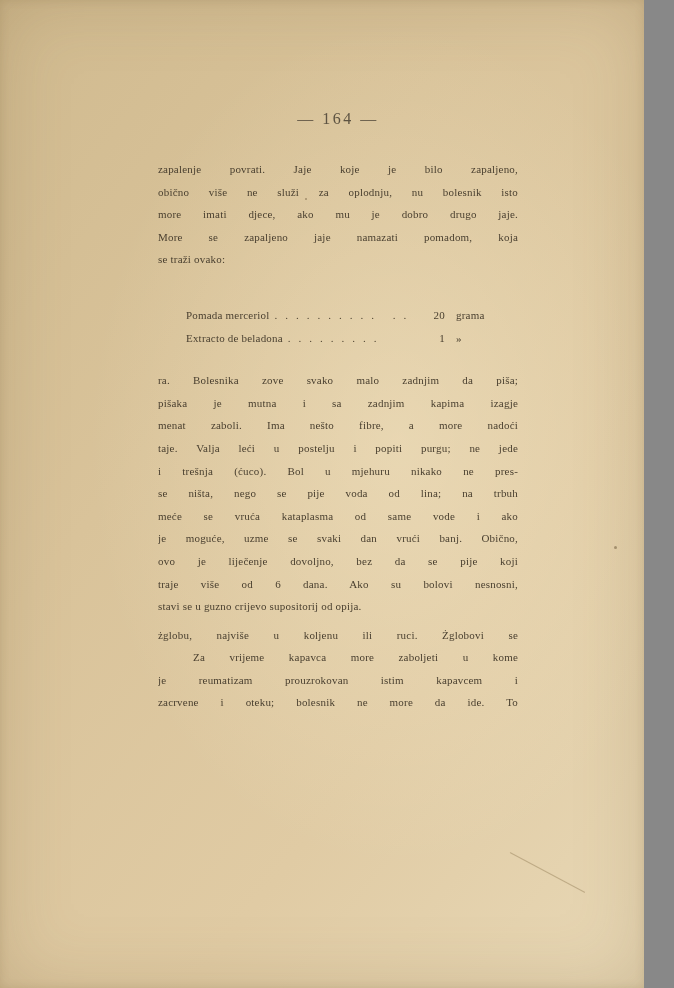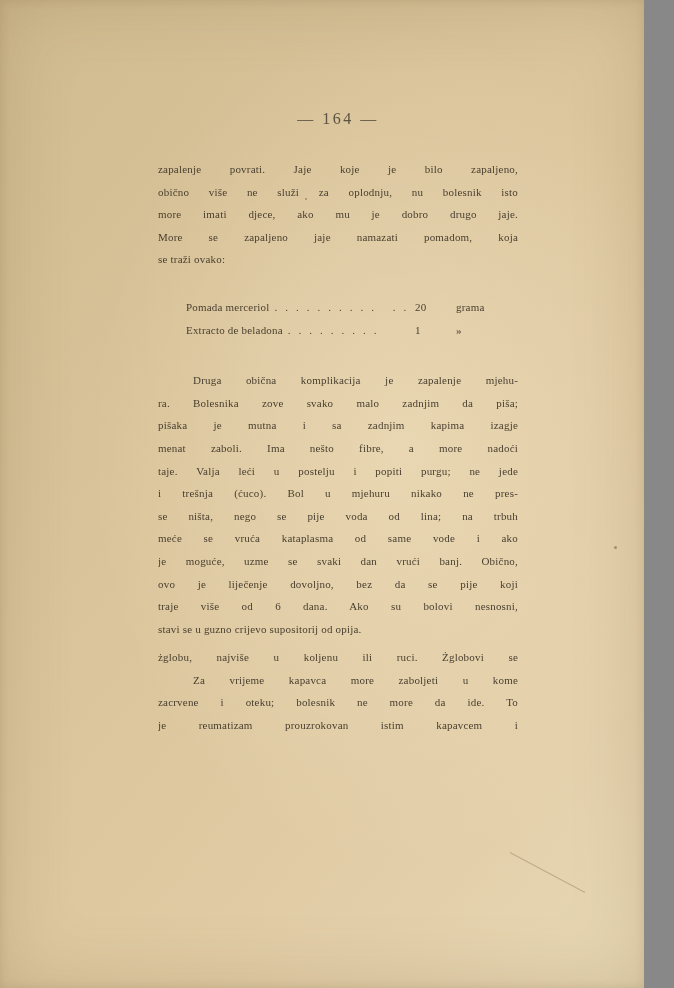--- a/index.html
+++ b/index.html
@@ -46,30 +46,30 @@
   .recipe { margin-top: 25px; }
   .p2 { margin-top: 28px; }
   .p3 { margin-top: 6px; }
   .recipe-row {
     display: flex;
     align-items: baseline;
     padding-left: 28px;
     height: 22.6px;
     line-height: 22.6px;
   }
-  .r-name { white-space: nowrap; }
+  .r-name { white-space: nowrap; margin-top: 8px; }
   .r-dots {
     flex: 1;
     overflow: hidden;
     white-space: nowrap;
     letter-spacing: 8px;
     padding: 0 2px 0 5px;
     color: #534835;
   }
-  .r-val { width: 30px; text-align: left; white-space: nowrap; }
+  .r-val { width: 30px; text-align: right; white-space: nowrap; }
   .r-unit { width: 62px; padding-left: 11px; white-space: nowrap; }
   .scratch {
     position: absolute;
     left: 505px;
     top: 872px;
     width: 85px;
     height: 1px;
     background: rgba(120,96,58,0.35);
     transform: rotate(28deg);
     border-radius: 1px;
@@ -109,39 +109,38 @@
       </div>
       <div class="recipe-row">
         <span class="r-name">Extracto de beladona</span>
         <span class="r-dots">.........</span>
         <span class="r-val">1</span>
         <span class="r-unit">»</span>
       </div>
     </div>
 
     <div class="p2">
-      <div class="ln j indent">Druga obična komplikacija je zapalenje mjehu-</div>
       <div class="ln j">ra.  Bolesnika zove svako malo zadnjim da piša;</div>
       <div class="ln j">pišaka  je  mutna  i  sa  zadnjim  kapima  izagje</div>
       <div class="ln j">menat  zaboli.   Ima  nešto fibre,  a  more  nadoći</div>
       <div class="ln j">taje.  Valja leći u postelju i popiti purgu; ne jede</div>
       <div class="ln j">i trešnja (ćuco).   Bol u mjehuru nikako ne pres-</div>
       <div class="ln j">se  ništa,  nego  se  pije  voda  od  lina;  na  trbuh</div>
       <div class="ln j">meće se vruća kataplasma  od  same  vode i ako</div>
       <div class="ln j">je moguće, uzme se svaki dan vrući banj.   Obično,</div>
       <div class="ln j">ovo  je  liječenje  dovoljno,  bez  da  se  pije  koji</div>
       <div class="ln j">traje više od 6 dana.   Ako su  bolovi  nesnosni,</div>
       <div class="ln">stavi se u guzno crijevo supositorij od opija.</div>
     </div>
 
     <div class="p3">
       <div class="ln j">żglobu,  najviše  u  koljenu  ili  ruci.   Żglobovi  se</div>
       <div class="ln j indent">Za vrijeme kapavca  more  zaboljeti  u  kome</div>
+      <div class="ln j">je  reumatizam  prouzrokovan  istim  kapavcem  i</div>
       <div class="ln j">zacrvene  i  oteku;  bolesnik  ne  more  da  ide.   To</div>
-      <div class="ln j">je  reumatizam  prouzrokovan  istim  kapavcem  i</div>
     </div>
 
   </div>
 
   <div class="scratch"></div>
   <div class="speck s1"></div>
   <div class="speck s2"></div>
 
 </div>
 

